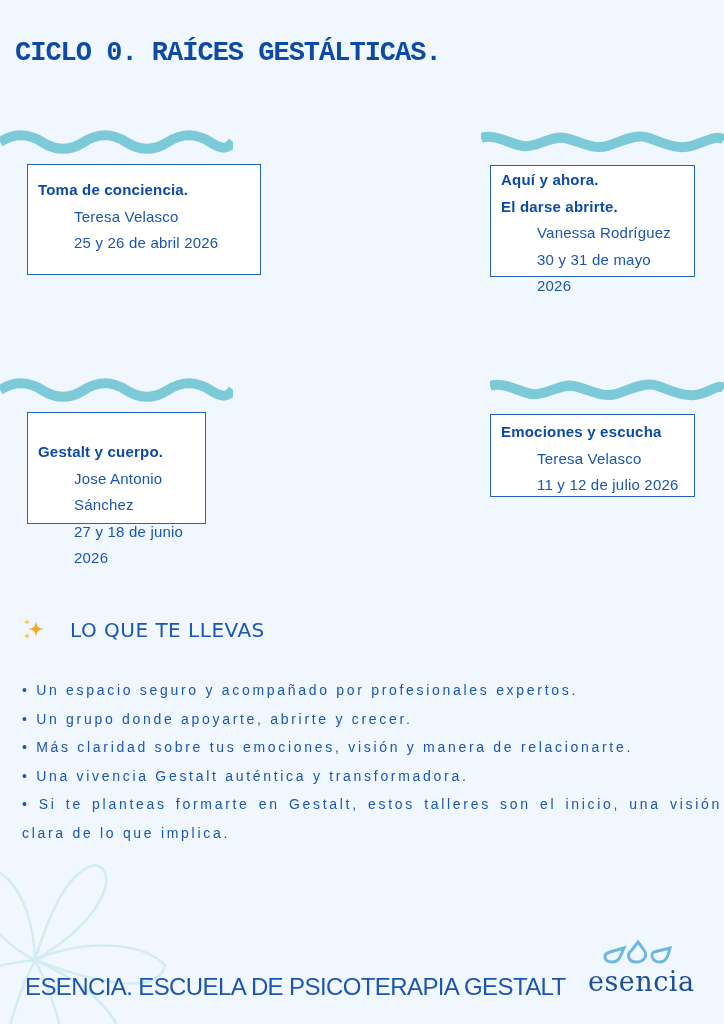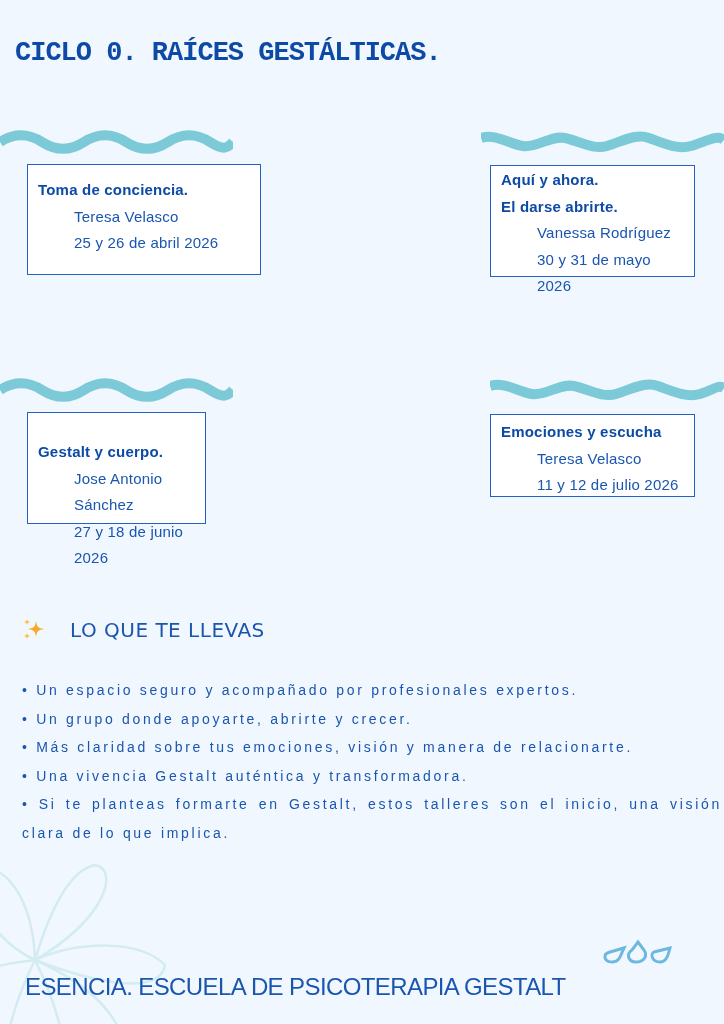--- a/index.html
+++ b/index.html
@@ -125,13 +125,14 @@
 <div class="footer">ESENCIA. ESCUELA DE PSICOTERAPIA GESTALT</div>
 
 <div class="logo">
   <svg width="100" height="34" viewBox="0 0 100 34" style="position:absolute;left:0;top:0">
     <g fill="none" stroke="#6db8df" stroke-width="3">
       <path d="M24 24 C16 24 14 16 22 14 L36 10 C32 18 32 24 24 24 Z"></path>
       <path d="M48 24 C40 24 38 16 44 12 L50 4 L56 12 C60 18 56 24 48 24 Z"></path>
       <path d="M72 24 C64 24 62 16 66 14 L82 10 C80 18 78 24 72 24 Z"></path>
     </g>
   </svg>
+  <div class="logo-text">esencia</div>
 </div>
 
 </body></html>

